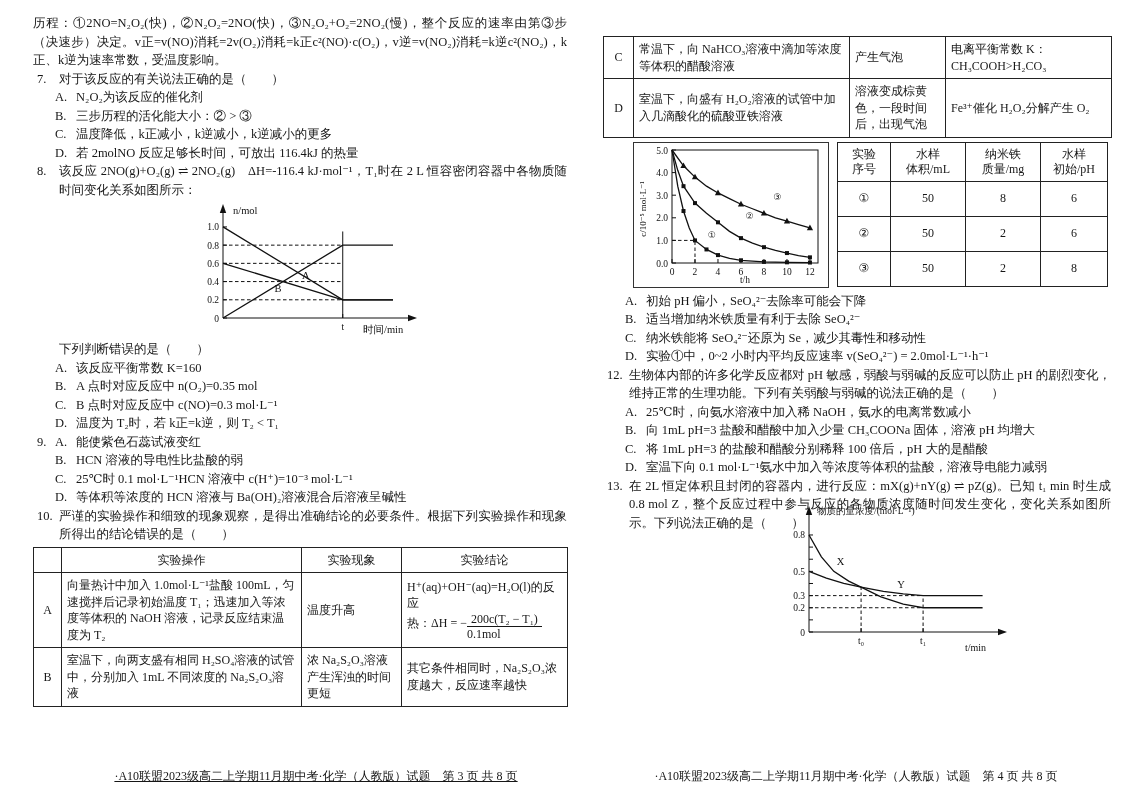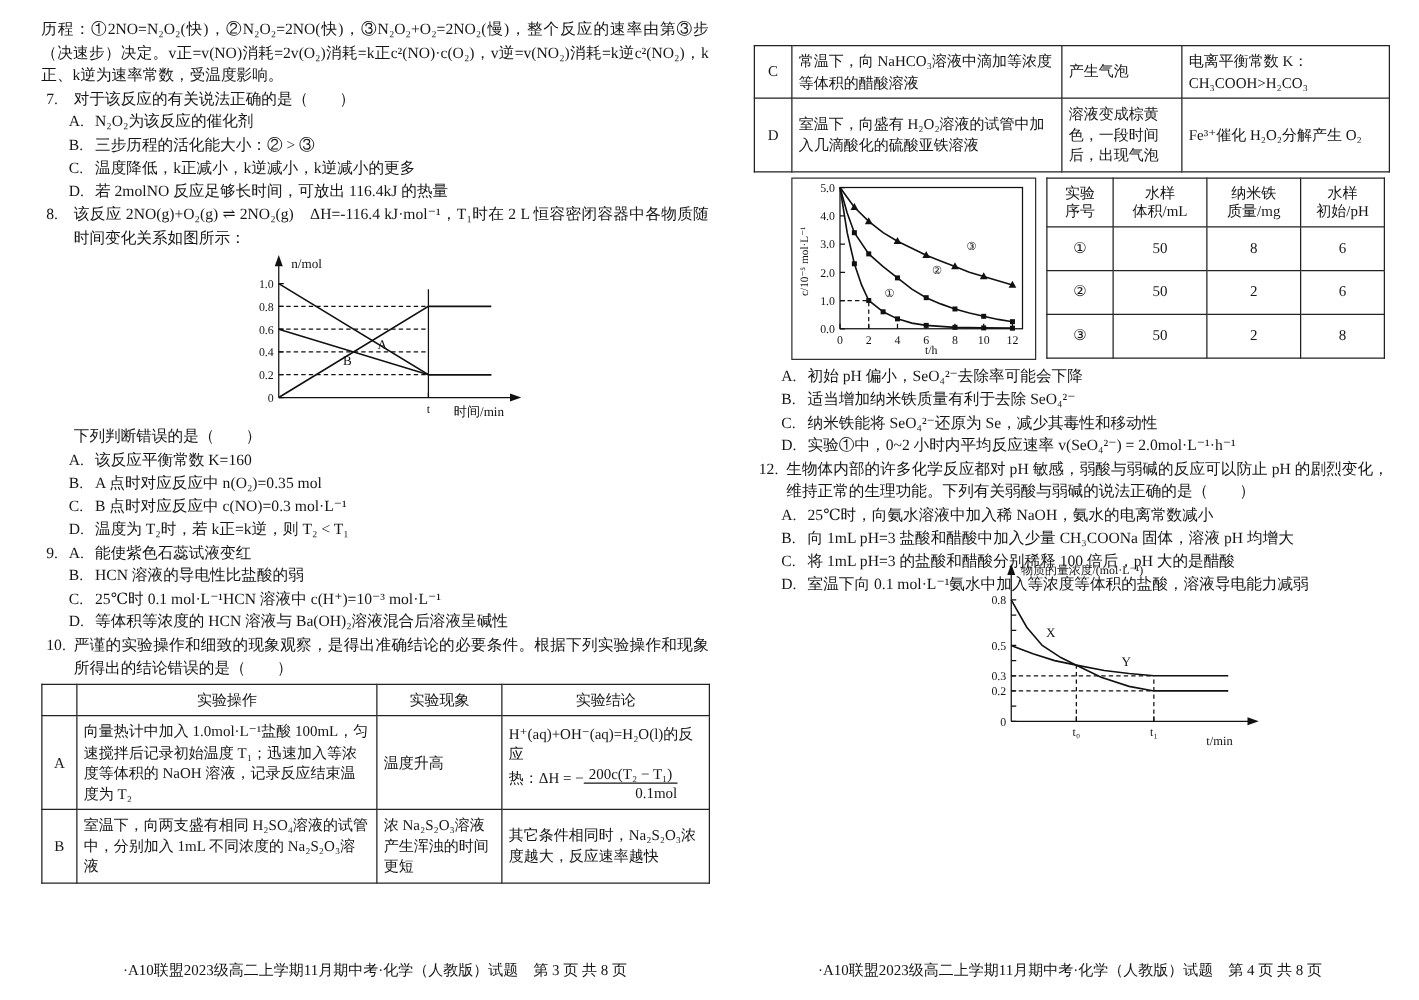--- a/index.html
+++ b/index.html
@@ -29,25 +29,25 @@
   .etable td{border:1px solid #222;padding:4px 5px;vertical-align:middle;text-align:left;}
   .etable td.lab{text-align:center;padding:2px;}
   .etable td.hd{text-align:center;}
   .etable td.ph{padding:4px 5px;}
   .figrow{display:flex;gap:8px;margin:4px 0 4px 30px;align-items:flex-start;}
   .figbox{border:1px solid #333;padding:2px;background:#fff;}
   .t11{font-size:12px;line-height:15px;text-align:center;}
   .t11 td{border:1px solid #222;padding:4px 4px;vertical-align:middle;margin-top:28px;}
   .t11 .c0{width:44px;}.t11 .c1{width:66px;}.t11 .c2{width:66px;}.t11 .c3{width:58px;}
   .t11 td.drow{height:26px;}
-  .frac{display:inline-block;vertical-align:-0.95em;text-align:right;line-height:1.18;}
+  .frac{display:inline-block;vertical-align:-0.95em;text-align:left;line-height:1.18;}
   .frac .fn{display:block;border-bottom:1px solid #161616;padding:0 4px;}
   .frac .fd{display:block;}
   .footer{position:absolute;top:767px;font-size:12px;text-align:center;}
-  .fL{left:33px;width:534px;}
+  .fL{left:49px;width:534px;text-decoration:underline;}
   .fR{left:600px;width:512px;}
 </style>
 </head>
 <body>
 
 <div>
 
   <div class="col" id="colL">
 
     <p class="intro">历程：①2NO=N₂O₂(快)，②N₂O₂=2NO(快)，③N₂O₂+O₂=2NO₂(慢)，整个反应的速率由第③步（决速步）决定。v正=v(NO)消耗=2v(O₂)消耗=k正c²(NO)·c(O₂)，v逆=v(NO₂)消耗=k逆c²(NO₂)，k正、k逆为速率常数，受温度影响。</p>
@@ -368,20 +368,26 @@
             <span class="ol">C.</span>
             <span class="ot">将 1mL pH=3 的盐酸和醋酸分别稀释 100 倍后，pH 大的是醋酸</span>
           </div>
         <div class="opt">
             <span class="ol">D.</span>
             <span class="ot">室温下向 0.1 mol·L⁻¹氨水中加入等浓度等体积的盐酸，溶液导电能力减弱</span>
           </div>
       </div>
     </div>
 
+    <div class="q">
+      <div class="qn">13.</div>
+      <div class="qc">
+        <div class="stem">在 2L 恒定体积且封闭的容器内，进行反应：mX(g)+nY(g) ⇌ pZ(g)。已知 t₁ min 时生成 0.8 mol Z，整个反应过程中参与反应的各物质浓度随时间发生变化，变化关系如图所示。下列说法正确的是（　　）</div>
+      </div>
+    </div>
     <div class="figwrap3">
       <svg class="figure" width="258" height="152" viewBox="0 0 258 152">
           <line x1="38" y1="130" x2="228" y2="130" stroke="#111" stroke-width="1" stroke-dasharray="none"></line>
           <path d="M 236 130 l -9 -3.2 l 0 6.4 z" fill="#111"></path>
           <line x1="38" y1="130" x2="38" y2="12" stroke="#111" stroke-width="1" stroke-dasharray="none"></line>
           <path d="M 38 4 l -3.2 9 l 6.4 0 z" fill="#111"></path>
           <line x1="38" y1="32.978723404255305" x2="42" y2="32.978723404255305" stroke="#111" stroke-width="1" stroke-dasharray="none"></line>
           <text x="34" y="36.478723404255305" font-size="9.5" text-anchor="end" fill="#111">0.8</text>
           <line x1="38" y1="45.1063829787234" x2="42" y2="45.1063829787234" stroke="#111" stroke-width="1" stroke-dasharray="none"></line>
           <line x1="38" y1="57.234042553191486" x2="42" y2="57.234042553191486" stroke="#111" stroke-width="1" stroke-dasharray="none"></line>

